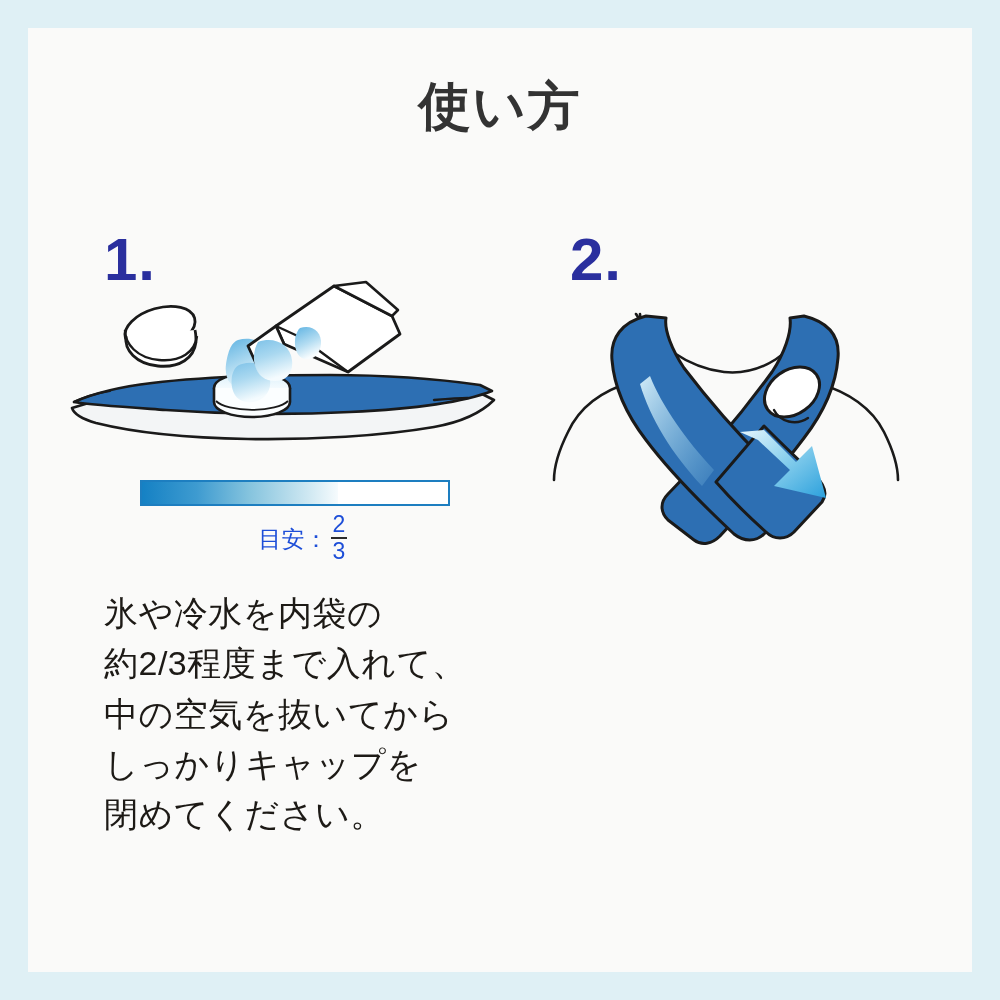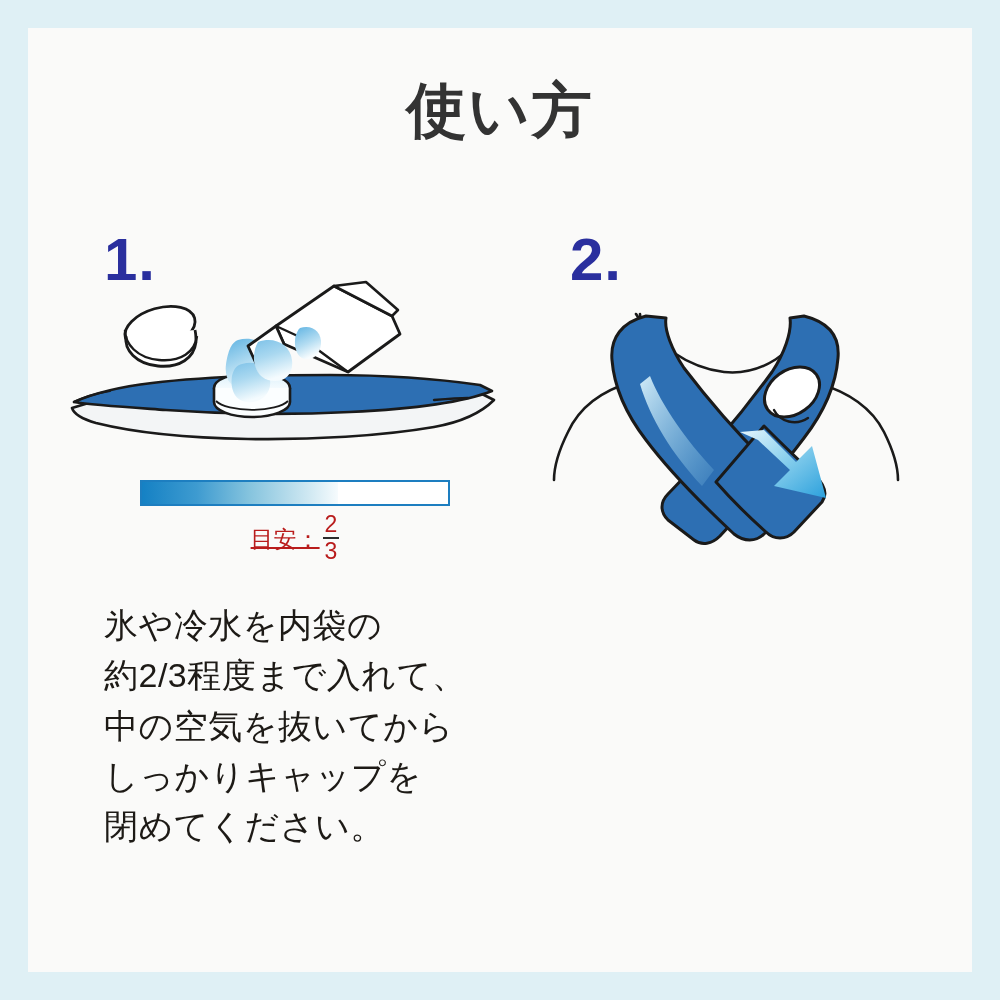--- a/index.html
+++ b/index.html
@@ -33,21 +33,21 @@
     box-sizing: border-box;
   }
 
   
   #title {
     position: absolute;
     left: 0;
     top: 50px;
     width: 944px;
     text-align: center;
-    font-size: 60px;
+    font-size: 52px;
     font-weight: 700;
     color: #333333;
     letter-spacing: 2px;
     line-height: 1.1;
   }
 
   
   .col {
     position: absolute;
     top: 180px;
@@ -99,28 +99,27 @@
   #gauge-fill {
     position: absolute;
     left: 0;
     top: 0;
     bottom: 0;
     width: 64%;
     background: linear-gradient(to right, #1581c4 0%, #3e9bd0 28%, #86c4de 55%, #cfe8f2 85%, #f6fbfd 100%);
   }
   #gauge-label {
     position: absolute;
-    left: 78px;
+    left: 86px;
     top: 34px;
     width: 310px;
     text-align: center;
     font-size: 23px;
-    color: #b91c1c;
+    color: #1d4ed8;
     line-height: 1;
-    text-decoration: underline;
   }
   #gauge-label .lbl { vertical-align: middle; }
   .frac {
     display: inline-block;
     vertical-align: middle;
     text-align: center;
     line-height: 1;
     margin-left: 3px;
     position: relative;
     top: -1px;
@@ -134,21 +133,21 @@
   .frac .den {
     display: block;
     font-size: 23px;
     padding-top: 1px;
   }
 
   
   .caption {
     position: absolute;
     left: 42px;
-    top: 392px;
+    top: 380px;
     width: 400px;
     font-size: 34px;
     line-height: 1.48;
     color: #1d1a16;
     letter-spacing: 0.5px;
     white-space: pre-line;
   }
   #col-2 .caption { top: 392px; }
 </style>
 </head>

